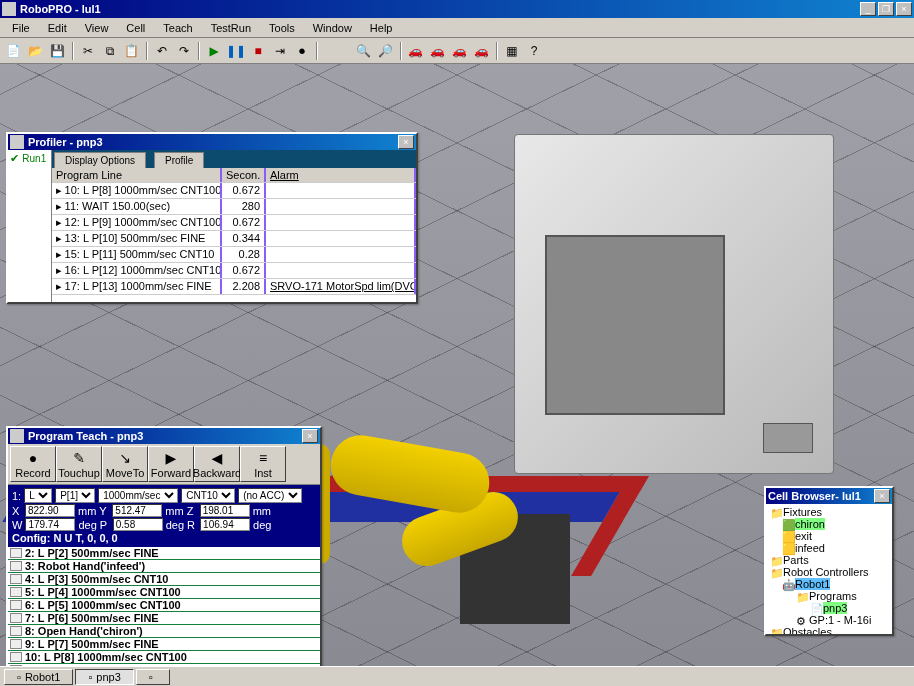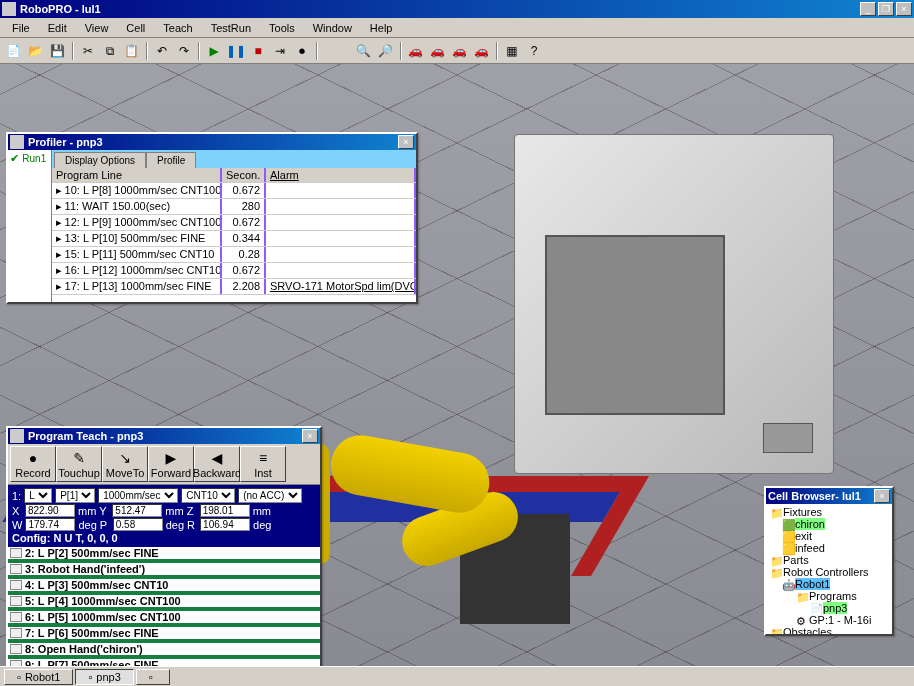--- a/index.html
+++ b/index.html
@@ -37,21 +37,21 @@
 .robot .arm3 { position: absolute; bottom: 60px; left: 0; width: 40px; height: 120px; background: linear-gradient(90deg,#f2d000,#c8a800); border-radius: 10px; }
 .conveyor { position: absolute; bottom: 90px; left: 0; width: 620px; height: 100px; border-top: 16px solid #b02020; border-right: 20px solid #b02020; transform: skewX(-30deg); }
 .conveyor::before { content:''; position:absolute; top:0; left:0; right:0; height:30px; background:#2030a0; }
 
 
 .subwin { position: absolute; background: #d4d0c8; border: 2px solid; border-color: #fff #404040 #404040 #fff; box-shadow: 1px 1px 2px rgba(0,0,0,.3); }
 .subwin .titlebar { height: 16px; font-size: 10px; }
 
 
 #profiler { left: 6px; top: 68px; width: 412px; height: 172px; }
-.tabs { display: flex; background: #7dd3fc; padding: 2px 2px 0 2px; gap: 0; }
+.tabs { display: flex; background: #0c4a6e; padding: 2px 2px 0 2px; gap: 8px; }
 .tab { padding: 2px 10px; background: #d4d0c8; border: 1px solid #808080; border-bottom: none; font-size: 10px; cursor: pointer; }
 .table-wrap { flex:1; display:flex; }
 .runcol { width: 44px; background: #fff; border-right: 1px solid #808080; padding: 2px; }
 .runcol .run { font-size: 10px; color: #008000; }
 .tbl { flex:1; background:#fff; overflow:auto; font-size:10px; }
 .tbl-header, .tbl-row { display:flex; border-bottom:1px solid #ccc; }
 .tbl-header { background:#d4d0c8; position:sticky; top:0; }
 .cell { padding:1px 4px; border-right:2px solid #8b5cf6; overflow:hidden; white-space:nowrap; }
 .c-line { flex:0 0 170px; }
 .c-sec { flex:0 0 44px; text-align:right; }
@@ -61,21 +61,21 @@
 #teach { left: 6px; top: 362px; width: 316px; height: 298px; }
 .teach-toolbar { display:flex; background:#d4d0c8; padding:2px; border-bottom:1px solid #808080; }
 .teachbtn { width:46px; height:36px; border:1px solid; border-color:#fff #404040 #404040 #fff; display:flex; flex-direction:column; align-items:center; justify-content:center; font-size:9px; cursor:pointer; gap:1px; }
 .teachbtn .ico { font-size:14px; }
 .posbar { background:#000080; color:#fff; padding:2px 4px; font-size:10px; }
 .posrow { display:flex; align-items:center; gap:3px; flex-wrap:wrap; margin:1px 0; }
 .posrow .lbl { min-width:10px; }
 .posrow input { width:50px; font-size:10px; background:#fff; color:#000; border:1px inset #888; padding:0 2px; }
 .posrow select { font-size:10px; background:#fff; border:1px inset #888; }
 .plist { background:#fff; overflow:auto; flex:1; height:186px; }
-.pline { display:flex; align-items:center; font-size:10px; padding:0 2px; border-bottom:4px solid #15803d; font-weight:bold; }
+.pline { display:flex; align-items:center; font-size:10px; padding:0 2px; border-bottom:1px solid #15803d; font-weight:bold; }
 .pline .marker { width:12px; height:10px; border:1px solid #888; margin-right:3px; background:#eee; }
 
 
 #cellbrowser { right: 20px; bottom: 30px; width: 130px; height: 150px; }
 .tree { background:#fff; height: calc(100% - 16px); overflow:auto; padding:2px; font-size:10px; }
 .tnode { display:flex; align-items:center; gap:3px; padding:0 0 0 2px; white-space:nowrap; }
 .tnode.d1 { padding-left: 14px; }
 .tnode.d2 { padding-left: 28px; }
 .tnode.d3 { padding-left: 42px; }
 .tico { width:10px; height:10px; display:inline-block; }

